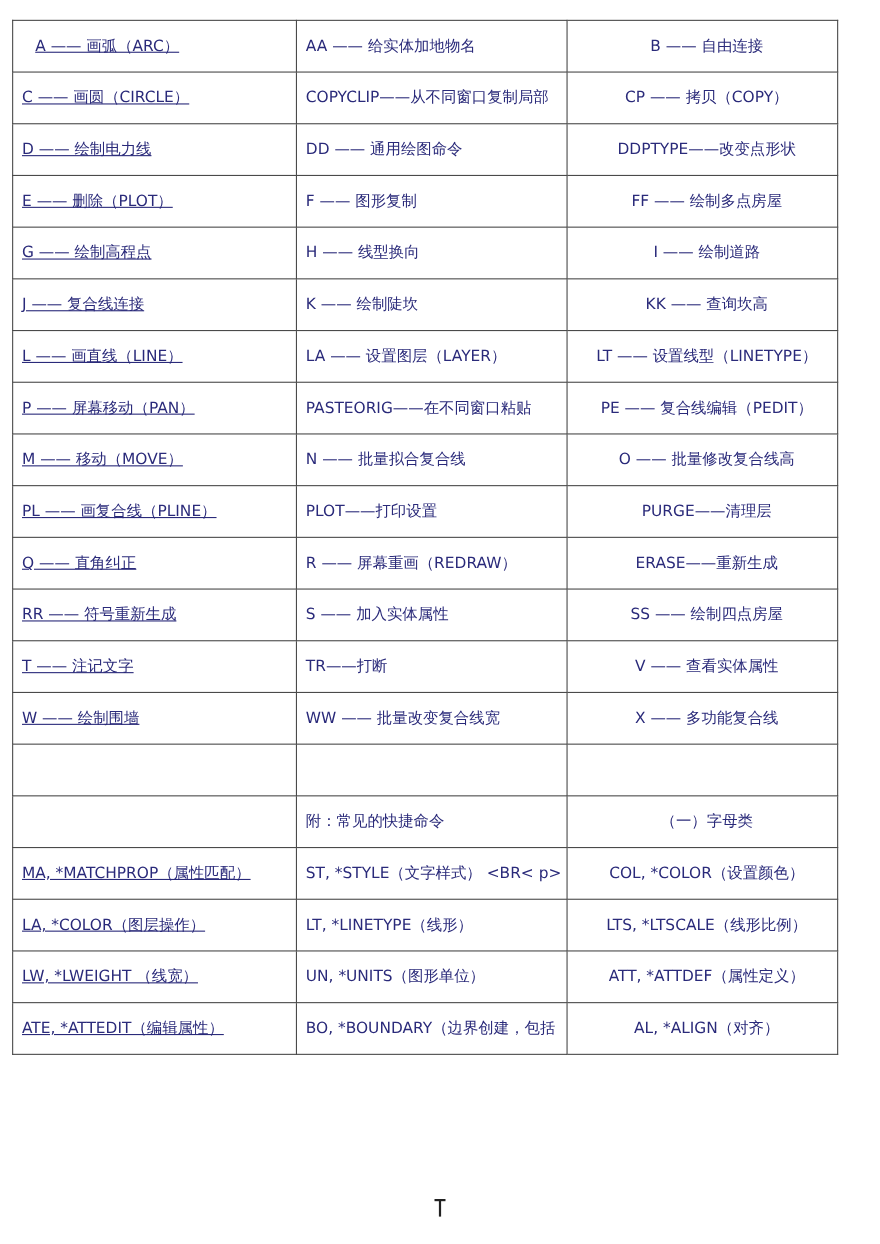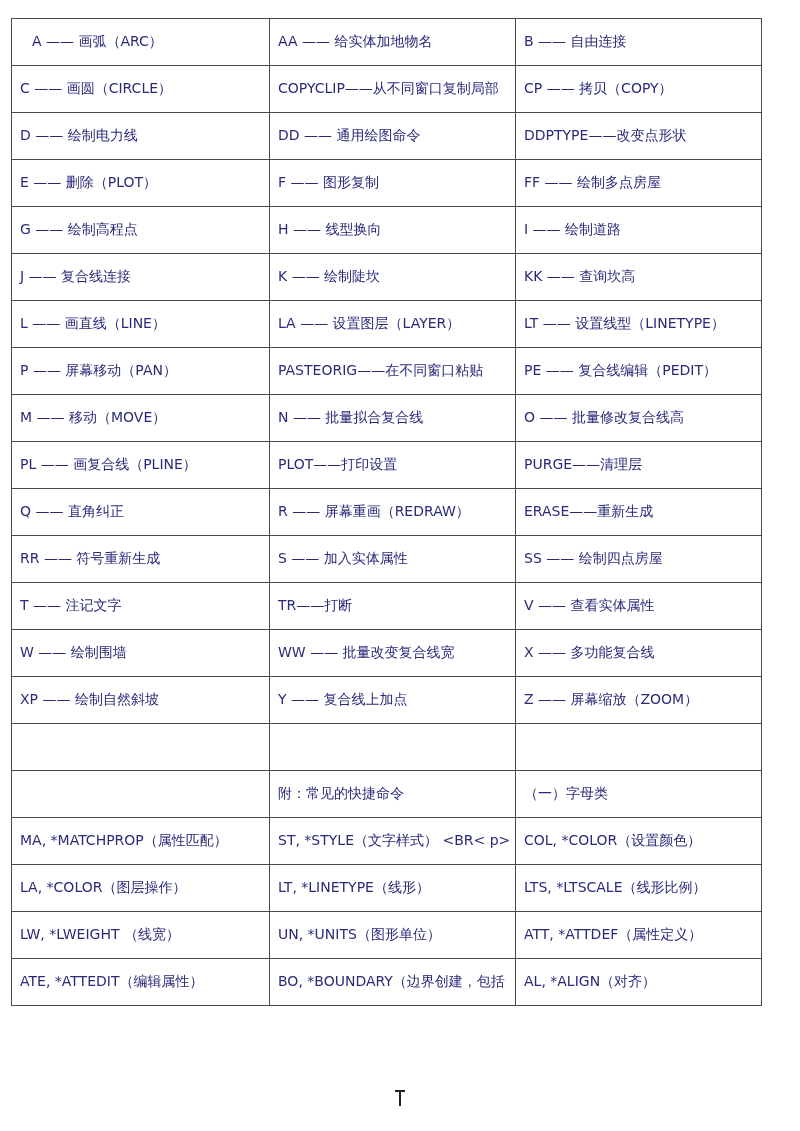--- a/index.html
+++ b/index.html
@@ -27,23 +27,23 @@
     color: #2a2a7a;
     font-size: 14px;
     padding: 0 0 0 8px;
     height: 46px;
     vertical-align: middle;
     white-space: nowrap;
     overflow: hidden;
     font-weight: normal;
     letter-spacing: 0px;
   }
-  .cmd-table td.c1 { width: 237px; }
+  .cmd-table td.c1 { width: 237px; text-decoration: underline; }
   .cmd-table td.c2 { width: 237px; }
-  .cmd-table td.c3 { width: 237px; }
+  .cmd-table td.c3 { width: 237px; text-align: center; }
   .cmd-table tr.tall td {
     height: 88px;
     vertical-align: top;
     padding-top: 12px;
     white-space: normal;
     line-height: 42px;
   }
   .cmd-table tr.tall td .line { display: block; line-height: 20px; }
   .cmd-table tr.tall td .line + .line { margin-top: 22px; }
   .indent { padding-left: 20px !important; }
@@ -134,25 +134,20 @@
       <td class="c1">T —— 注记文字</td>
       <td class="c2">TR——打断</td>
       <td class="c3">V —— 查看实体属性</td>
     </tr>
     <tr>
       <td class="c1">W —— 绘制围墙</td>
       <td class="c2">WW —— 批量改变复合线宽</td>
       <td class="c3">X —— 多功能复合线</td>
     </tr>
     <tr>
-      <td class="c1">XP —— 绘制自然斜坡</td>
-      <td class="c2">Y —— 复合线上加点</td>
-      <td class="c3">Z —— 屏幕缩放（ZOOM）</td>
-    </tr>
-    <tr>
       <td class="c1"></td>
       <td class="c2"></td>
       <td class="c3"></td>
     </tr>
     <tr>
       <td class="c1"></td>
       <td class="c2">附：常见的快捷命令</td>
       <td class="c3">（一）字母类</td>
     </tr>
     <tr>

